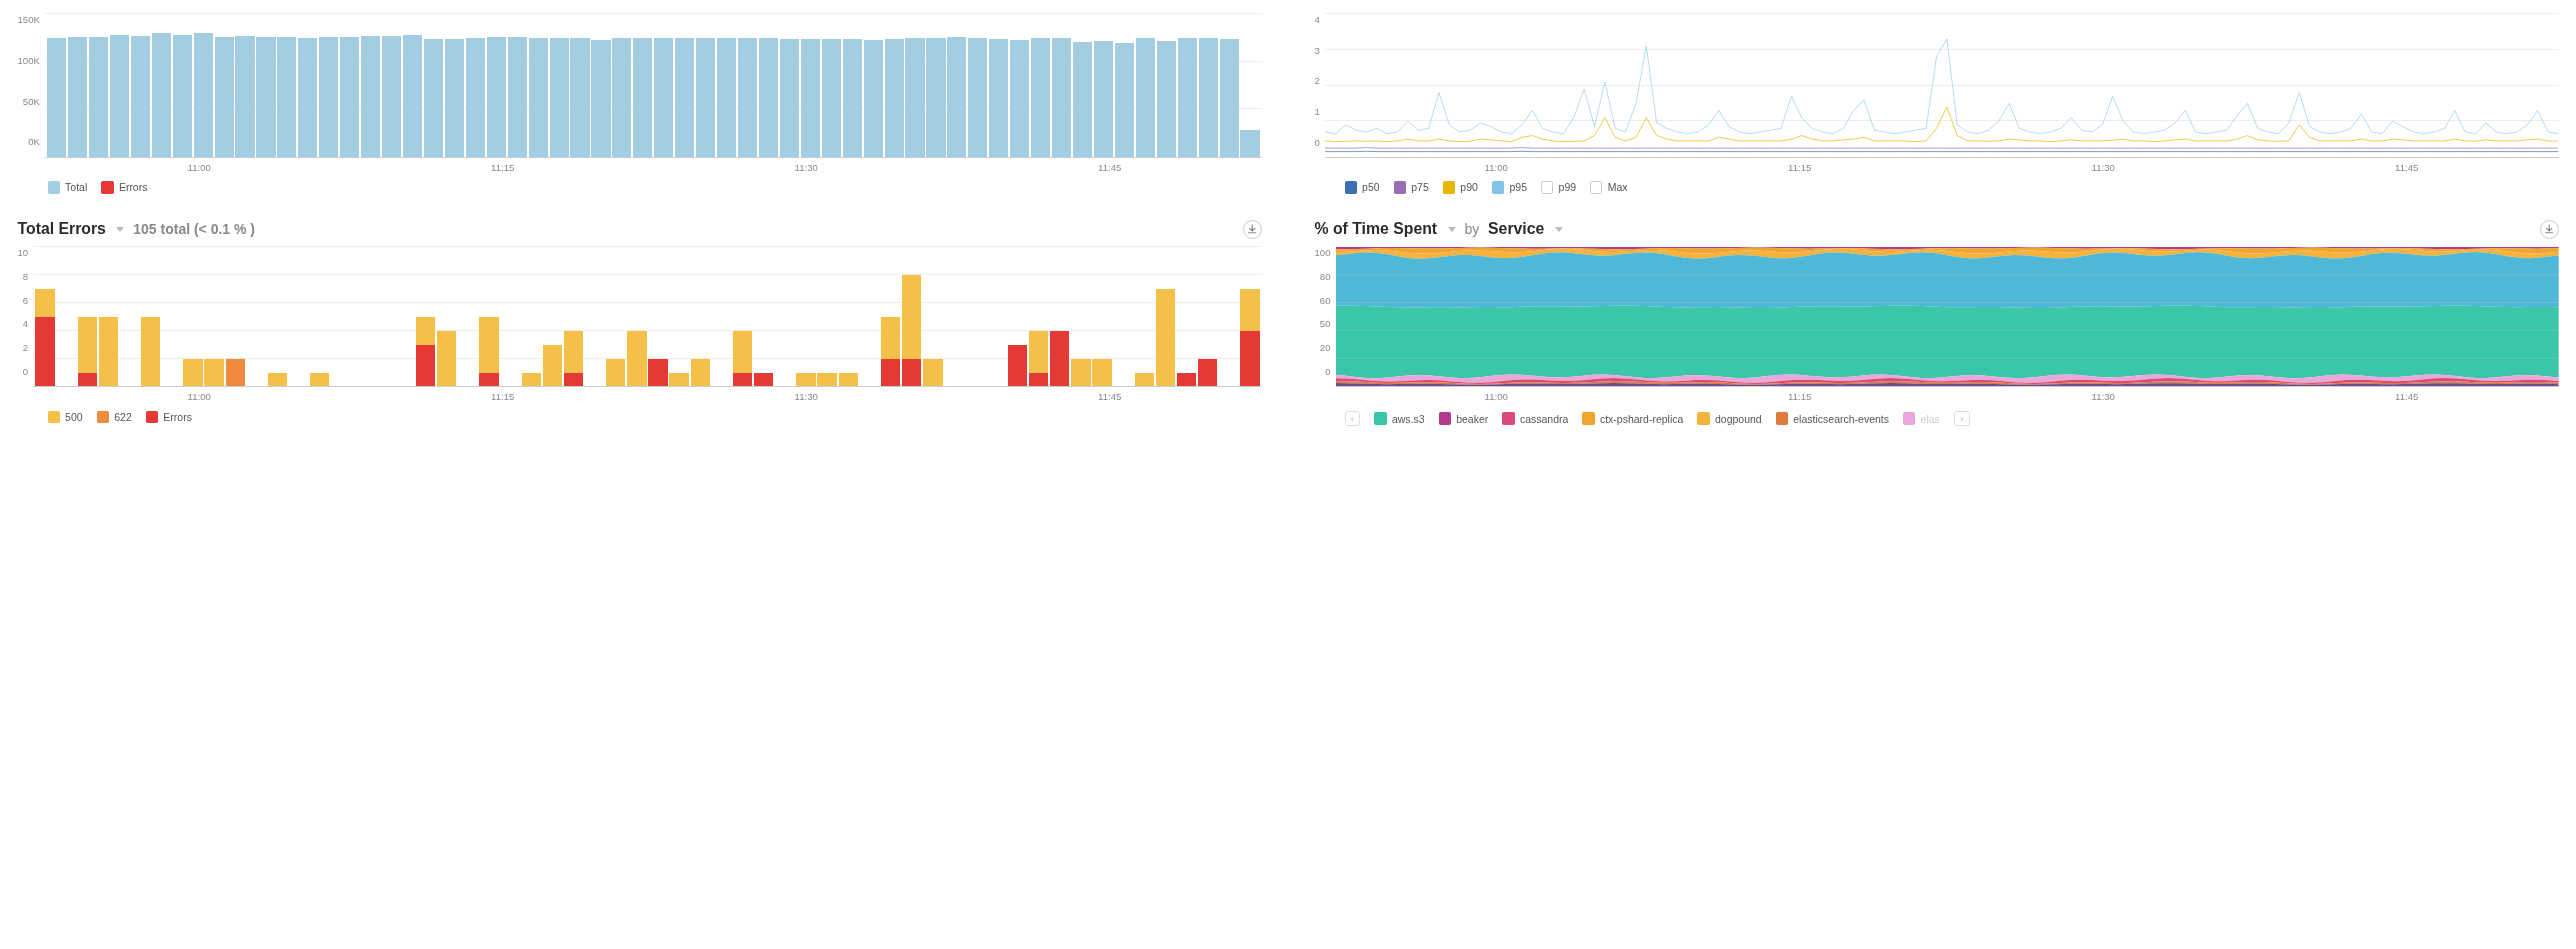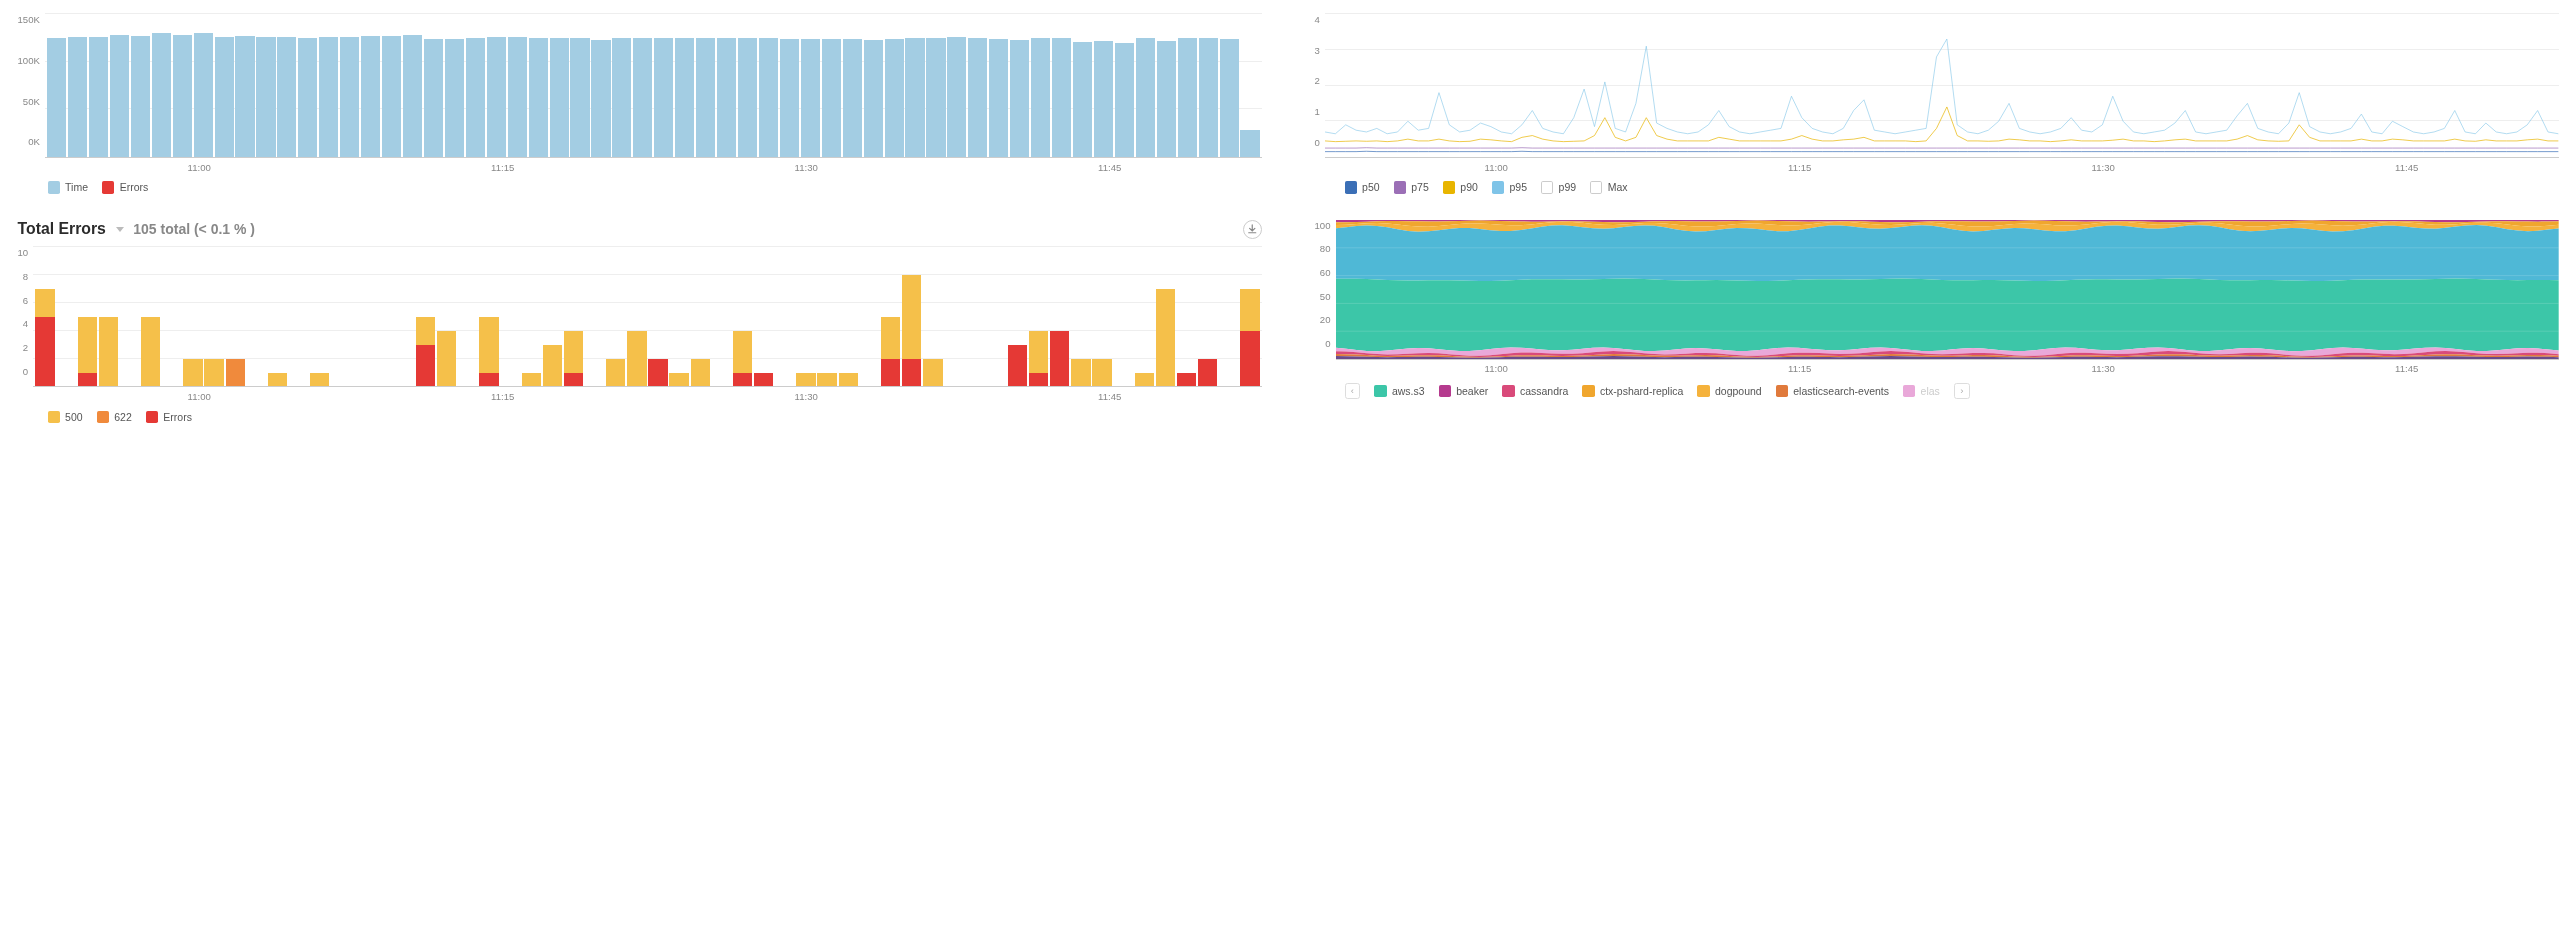--- a/index.html
+++ b/index.html
@@ -304,21 +304,21 @@
     </div>
     <div class="x-axis" id="req-x">
         <span class="x-tick">11:00</span>
         <span class="x-tick">11:15</span>
         <span class="x-tick">11:30</span>
         <span class="x-tick">11:45</span>
       </div>
     <div class="legend" id="req-legend">
         <span class="legend-item">
           <span class="swatch" style="background: rgb(163, 205, 227);"></span>
-          <span>Time</span>
+          <span>Total</span>
         </span>
         <span class="legend-item">
           <span class="swatch" style="background: rgb(229, 57, 53);"></span>
           <span>Errors</span>
         </span>
       </div>
   </div>
 
   <div class="panel">
     <div class="chart-area">
@@ -567,20 +567,33 @@
           <span>622</span>
         </span>
         <span class="legend-item">
           <span class="swatch" style="background: rgb(229, 57, 53);"></span>
           <span>Errors</span>
         </span>
       </div>
   </div>
 
   <div class="panel">
+    <div class="panel-header">
+      <span class="panel-title">% of Time Spent</span>
+      <span class="dropdown-caret"></span>
+      <span class="panel-by">by</span>
+      <span class="panel-title" style="font-weight:700">Service</span>
+      <span class="dropdown-caret"></span>
+      <span class="spacer"></span>
+      <span class="dl-btn">
+        <svg width="10.5" height="10.5" viewBox="0 0 12 12">
+            <path d="M6 1v6M3 5l3 3 3-3M2 10h8" stroke="#888" stroke-width="1.4" fill="none" stroke-linecap="round"></path>
+          </svg>
+      </span>
+    </div>
     <div class="chart-area short">
       <div class="y-axis" id="ts-y">
           <span>100</span>
           <span>80</span>
           <span>60</span>
           <span>50</span>
           <span>20</span>
           <span>0</span>
         </div>
       <div class="plot">

